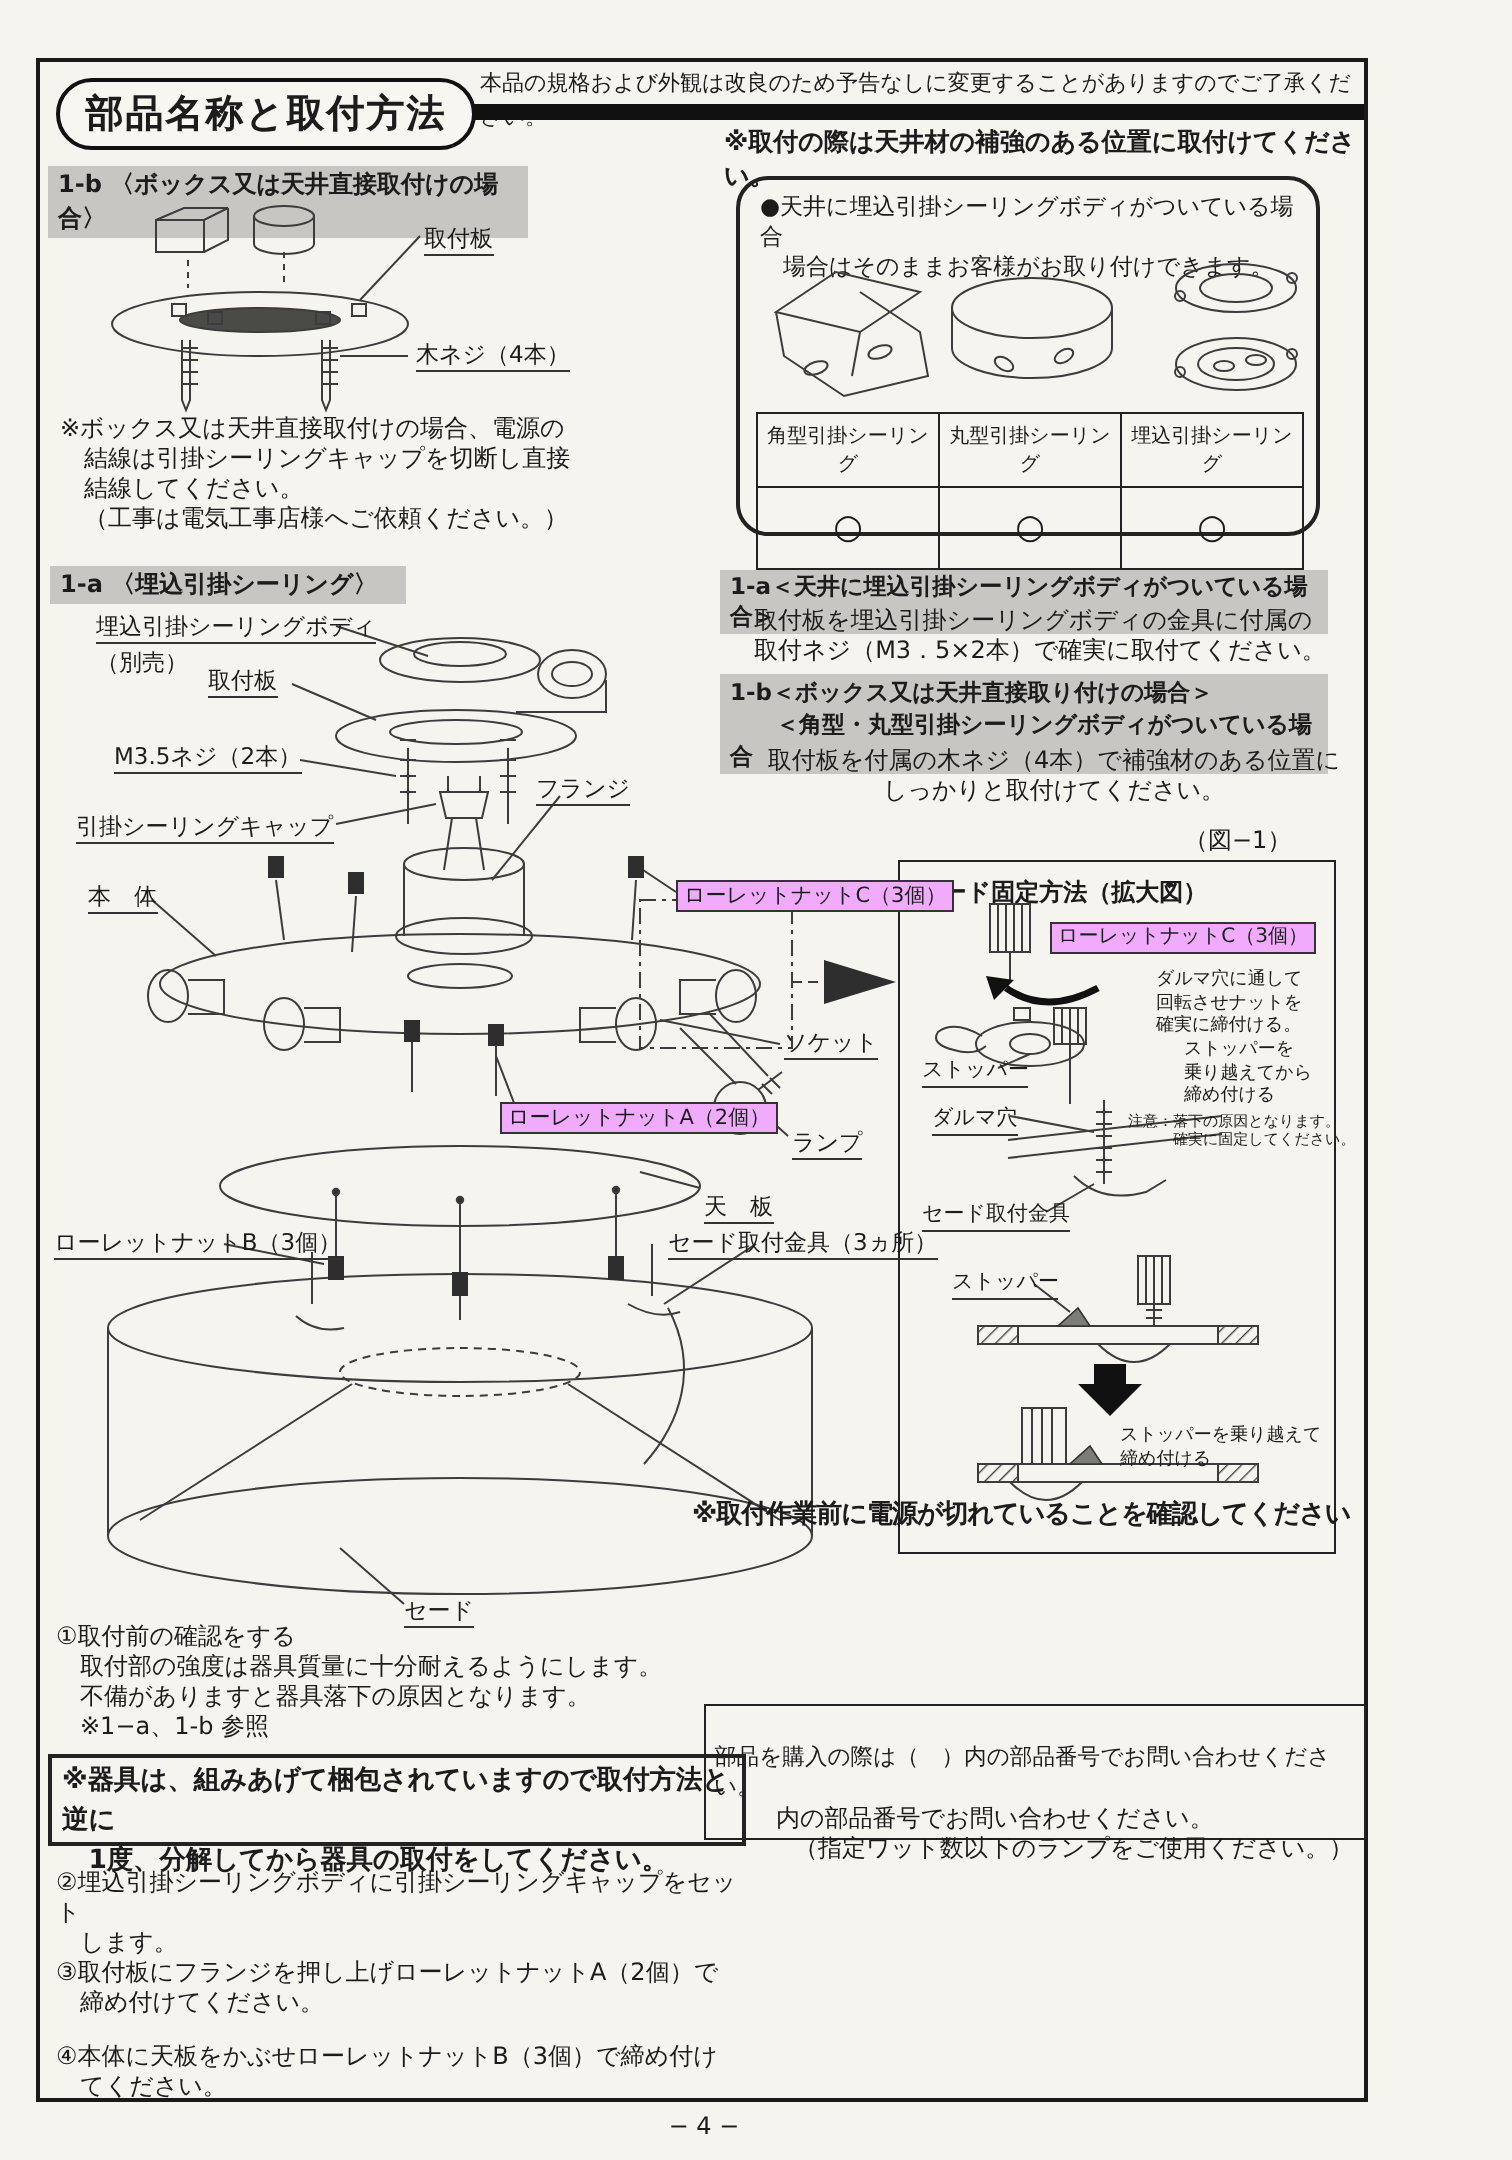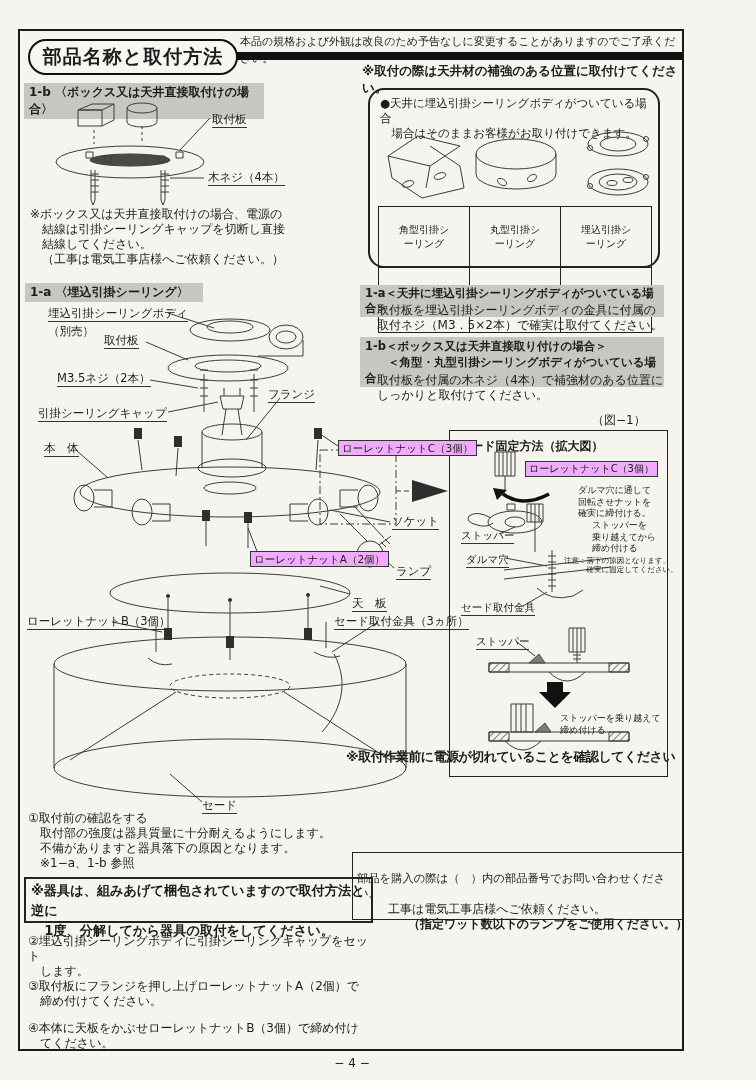--- a/index.html
+++ b/index.html
@@ -15,34 +15,34 @@
     background:#f7f6f1;display:flex;align-items:center;justify-content:center;
     font-size:19px;font-weight:bold;letter-spacing:1px;z-index:5;}
   .gray-head{background:#c7c6c2;padding:1px 5px;font-size:12px;font-weight:bold;box-sizing:border-box;}
   #sec1b-head{left:24px;top:83px;width:240px;}
   #sec1a-head{left:25px;top:283px;width:178px;}
   #reinforce-note{left:362px;top:63px;width:320px;font-size:12.5px;font-weight:bold;}
   
   #body-box{left:368px;top:88px;width:292px;height:180px;border:2px solid #222;border-radius:16px;box-sizing:border-box;}
   #body-box .intro{position:absolute;left:10px;top:6px;font-size:11.5px;line-height:15px;width:276px;}
   #body-table{position:absolute;left:8px;top:116px;width:274px;border-collapse:collapse;table-layout:fixed;}
-  #body-table td{border:1.5px solid #222;text-align:center;font-size:10px;padding:16px;}
+  #body-table td{border:1.5px solid #222;text-align:center;font-size:10px;padding:4px;}
   #body-table .hd td{height:20px;font-size:10px;}
   #body-table .mk td{height:32px;font-size:17px;}
   
   .lbl{font-size:11.5px;line-height:14px;white-space:nowrap;z-index:4;}
   .ul{border-bottom:1.2px solid #333;padding-bottom:1px;}
   .boxed{border:1.2px solid #333;padding:0 3px;background:#f0abfc;}
   
   .body-txt{font-size:12px;line-height:15px;}
   #note-1b{left:30px;top:207px;width:320px;}
   #right-1a-head{left:360px;top:285px;width:304px;font-size:11.5px;}
   #right-1a-body{left:377px;top:303px;width:300px;}
   #right-1b-head{left:360px;top:337px;width:304px;font-size:11.5px;line-height:16px;}
-  #right-1b-body{left:377px;top:373px;width:300px;}
+  #right-1b-body{left:377px;top:373px;width:300px;text-align:center;}
   #fig-ref{left:592px;top:412px;font-size:12px;}
   
   #fig1{left:449px;top:430px;width:219px;height:347px;border:1.5px solid #222;box-sizing:border-box;}
   #fig1-title{left:459px;top:438px;font-size:12px;font-weight:bold;}
   .fig-small{font-size:9px;line-height:11.5px;}
   .fig-tiny{font-size:7.5px;line-height:9px;}
   #power-warning{left:346px;top:748px;width:338px;font-size:13px;font-weight:bold;letter-spacing:-0.5px;}
   #parts-box{left:352px;top:852px;width:331px;border:1.5px solid #222;box-sizing:border-box;
              font-size:11.3px;padding:18px 4px;}
   #step1{left:28px;top:811px;width:340px;}
@@ -334,18 +334,18 @@
   </div>
   <div class="abs pre" id="big-note-box">※器具は、組みあげて梱包されていますので取付方法と逆に
 　1度、分解してから器具の取付をしてください。</div>
   <div class="abs body-txt pre step" id="step2">②埋込引掛シーリングボディに引掛シーリングキャップをセット
 　します。</div>
   <div class="abs body-txt pre step" id="step3">③取付板にフランジを押し上げローレットナットA（2個）で
 　締め付けてください。</div>
   <div class="abs body-txt pre step" id="step4">④本体に天板をかぶせローレットナットB（3個）で締め付け
 　てください。</div>
   <div class="abs body-txt" id="step5">
-    <div>工事は電気工事店様へご依頼ください。</div>
-    <div style="font-weight:bold;margin-left:20px">（指定ワット数以下のランプをご使用ください。）</div>
+    <div>内の部品番号でお問い合わせください。</div>
+    <div style="font-weight:normal;margin-left:9px">（指定ワット数以下のランプをご使用ください。）</div>
   </div>
 
   <div class="abs" id="page-num">− 4 −</div>
 </div>
 
 </body></html>

